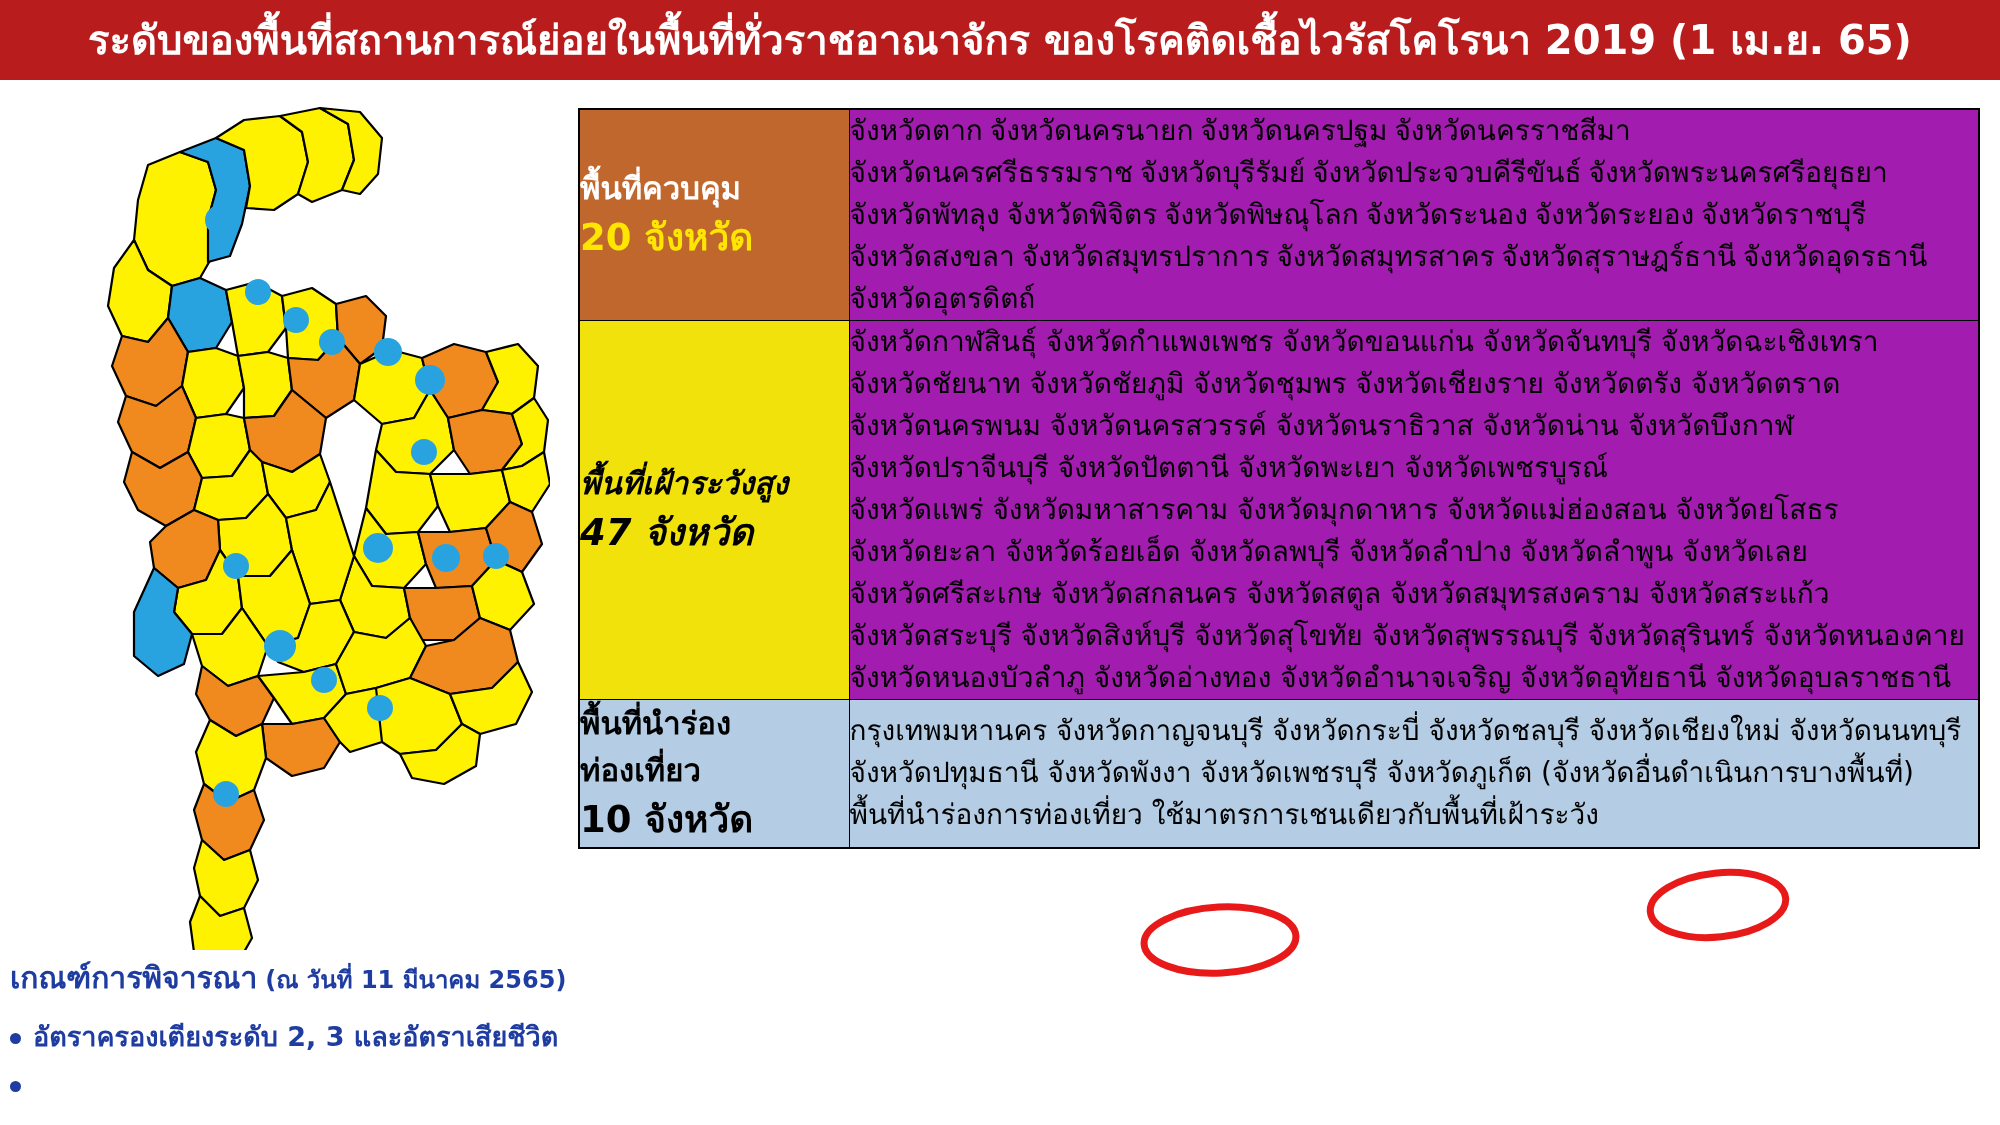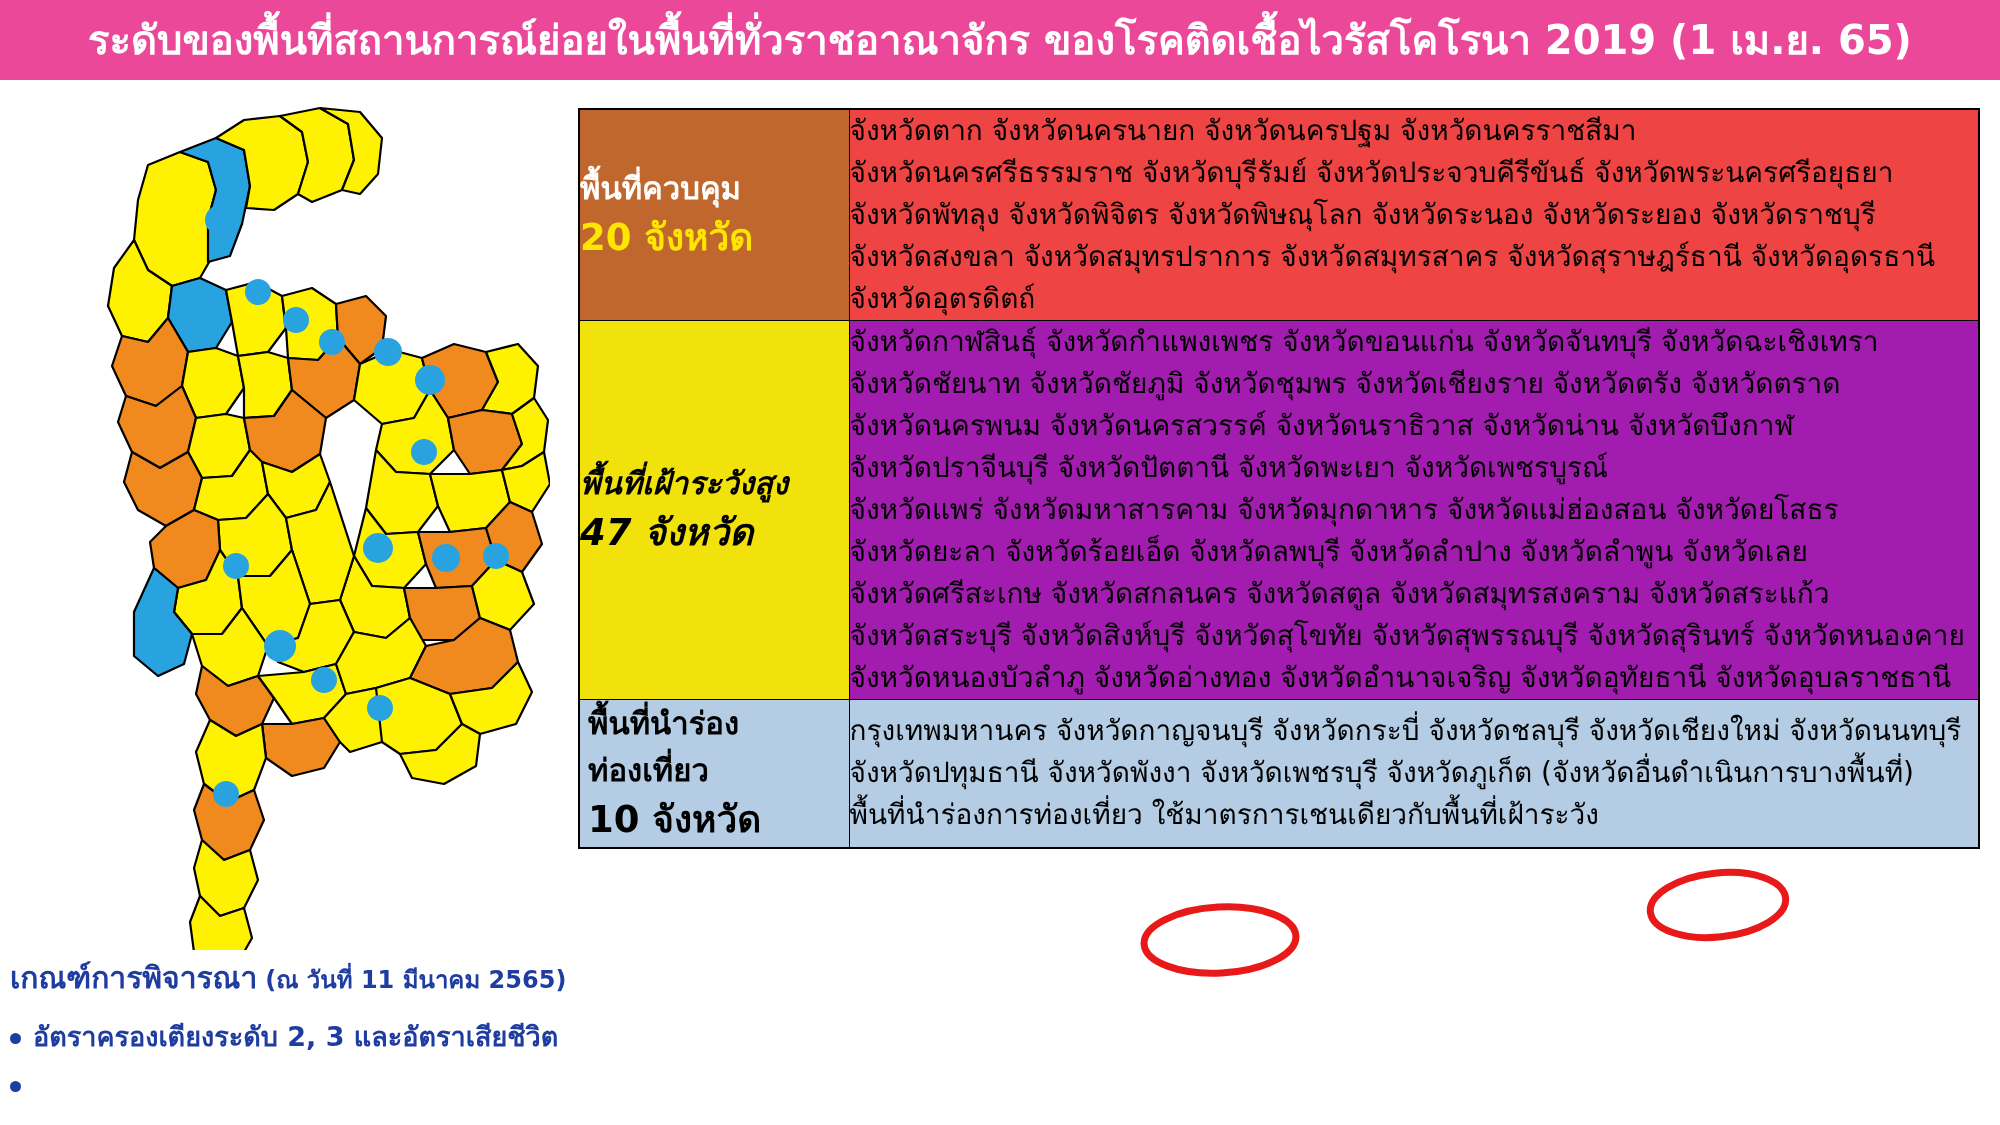--- a/index.html
+++ b/index.html
@@ -14,21 +14,21 @@
     position: relative;
     width: 2000px; height: 1125px;
     background: #ffffff;
   }
 
   
   .header-banner {
     position: absolute;
     left: 0; top: 0;
     width: 2000px; height: 80px;
-    background: #ec4899;
+    background: #b91c1c;
     display: flex;
     align-items: center;
     justify-content: center;
   }
   .header-title {
     color: #ffffff;
     font-size: 40px;
     font-weight: bold;
     letter-spacing: 0px;
     white-space: nowrap;
@@ -124,30 +124,30 @@
     line-height: 1.50;
     white-space: nowrap;
     font-weight: normal;
   }
 
   
   .row-control .label-cell { background: #c0672d; }
   .row-control .label-title { color: #ffffff; }
   .row-control .label-count { color: #ffe600; }
   .row-control .list-cell  { background: #edb happy; }
-  .row-control .list-cell  { background: #ef4444; }
+  .row-control .list-cell  { background: #a21caf; font-family: Liberation Serif, serif; }
 
   .row-surveil .label-cell { background: #f2e20c; font-style: italic; }
   .row-surveil .label-title,
   .row-surveil .label-count { color: #000000; }
   .row-surveil .list-cell  { background: #a21caf; }
 
   .row-tourism .label-cell { background: #b4cde4; }
   .row-tourism .label-title,
-  .row-tourism .label-count { color: #000000; padding-left: 8px; }
+  .row-tourism .label-count { color: #000000; }
   .row-tourism .list-cell  { background: #b4cde4; }
   .row-tourism .label-title { line-height: 1.5; }
 
   
   .annot-layer {
     position: absolute;
     left: 0; top: 0;
     width: 2000px; height: 1125px;
     pointer-events: none;
   }

